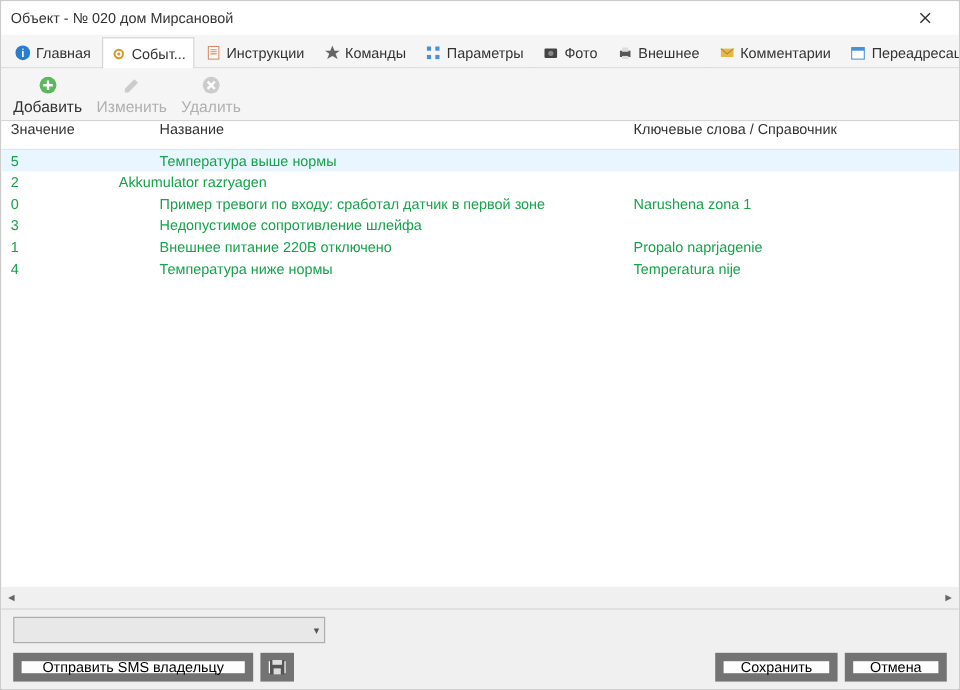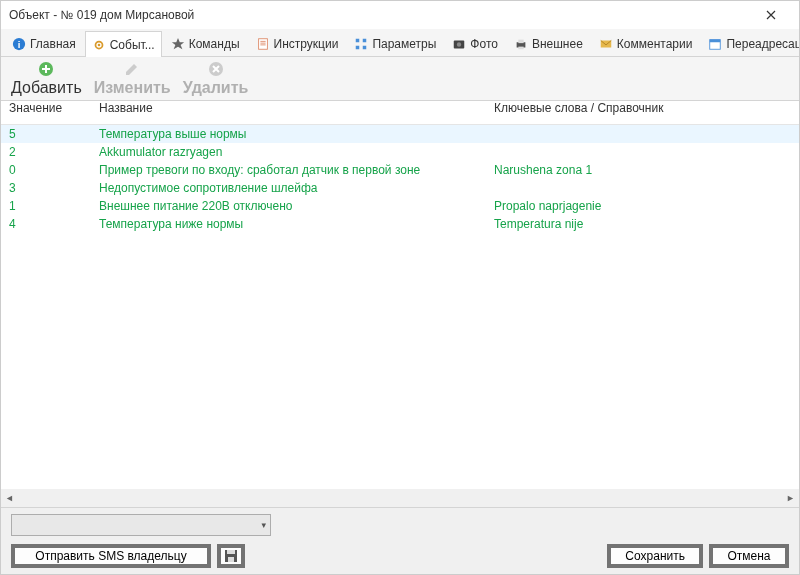--- a/index.html
+++ b/index.html
@@ -5,49 +5,49 @@
 * { box-sizing: border-box; margin: 0; padding: 0; }
 body { font-family: "Segoe UI", Tahoma, sans-serif; font-size: 12px; background: #fff; width: 800px; height: 575px; overflow: hidden; border: 1px solid #ccc; display: flex; flex-direction: column; }
 .titlebar { height: 28px; display: flex; align-items: center; padding: 0 8px; background: #fff; color: #333; }
 .titlebar-text { flex: 1; font-size: 12px; }
 .close-btn { width: 40px; height: 28px; display: flex; align-items: center; justify-content: center; cursor: pointer; }
 .tabs { display: flex; height: 28px; border-bottom: 1px solid #d4d4d4; background: #f5f5f5; padding-left: 4px; gap: 2px; align-items: flex-end; }
 .tab { display: flex; align-items: center; gap: 4px; padding: 4px 6px; background: #f5f5f5; border: 1px solid transparent; border-bottom: none; cursor: pointer; font-size: 12px; color: #333; height: 26px; }
 .tab.active { background: #fff; border-color: #d4d4d4; position: relative; top: 1px; }
 .tab-ico { width: 14px; height: 14px; display: inline-flex; align-items: center; justify-content: center; }
 .toolbar { display: flex; gap: 12px; padding: 4px 10px; background: #f5f5f5; border-bottom: 1px solid #d4d4d4; height: 44px; align-items: center; }
-.tool { display: flex; flex-direction: column; align-items: center; gap: 1px; cursor: pointer; min-width: 48px; font-size: 16px; color: #333; }
-.tool.disabled { color: #b0b0b0; cursor: default; font-weight: bold; }
+.tool { display: flex; flex-direction: column; align-items: center; gap: 1px; cursor: pointer; min-width: 48px; font-size: 13px; color: #333; }
+.tool.disabled { color: #b0b0b0; cursor: default; }
 .tool-ico { width: 18px; height: 18px; display: flex; align-items: center; justify-content: center; }
 .table-wrap { flex: 1; overflow: hidden; display: flex; flex-direction: column; }
 .thead { display: flex; background: #fff; border-bottom: 1px solid #e5e5e5; height: 24px; font-size: 12px; color: #333; padding: 0 8px; }
 .col1 { width: 90px; }
-.col2 { width: 395px; }
+.col2 { width: 395px; margin-left: 34px; }
 .col3 { flex: 1; }
 .tbody { flex: 1; overflow-y: auto; }
 .row { display: flex; padding: 2px 8px; height: 18px; align-items: center; color: #16a34a; font-size: 12px; }
 .row.sel { background: #eaf6ff; }
 .hscroll { height: 18px; background: #f0f0f0; display: flex; align-items: center; }
 .scroll-btn { width: 17px; height: 17px; display: flex; align-items: center; justify-content: center; background: #f0f0f0; color: #666; font-size: 9px; }
 .scroll-track { flex: 1; height: 17px; }
 .bottom-pane { background: #f0f0f0; border-top: 1px solid #d4d4d4; padding: 6px 10px; display: flex; flex-direction: column; gap: 8px; }
 .combo { width: 260px; height: 22px; border: 1px solid #adadad; background: #e8e8e8; display: flex; align-items: center; justify-content: flex-end; padding-right: 4px; }
 .combo-arrow { font-size: 9px; color: #555; }
 .btn-row { display: flex; align-items: center; gap: 6px; }
-.btn { height: 24px; padding: 0 14px; border: 4px solid #737373; background: #fdfdfd; cursor: pointer; font-size: 12px; display: inline-flex; align-items: center; justify-content: center; min-width: 80px; }
+.btn { height: 24px; padding: 0 14px; border: 7px solid #737373; background: #fdfdfd; cursor: pointer; font-size: 12px; display: inline-flex; align-items: center; justify-content: center; min-width: 80px; }
 .btn-sms { min-width: 200px; }
 .btn-floppy { min-width: 28px; width: 28px; padding: 0; }
 .spacer { flex: 1; }
 svg { display: block; }
 </style>
 </head>
 <body>
 
 <div class="titlebar">
-  <span class="titlebar-text">Объект - № 019 дом Мирсановой</span>
+  <span class="titlebar-text">Объект - № 020 дом Мирсановой</span>
   <div class="close-btn">
     <svg width="10" height="10" viewBox="0 0 10 10">
         <path d="M1 1 L9 9 M9 1 L1 9" stroke="#333" stroke-width="1.2"></path>
       </svg>
   </div>
 </div>
 
 <div class="tabs" id="tabs">
     <div class="tab">
       <span class="tab-ico">
@@ -63,33 +63,33 @@
         <svg width="14" height="14" viewBox="0 0 16 16">
           <circle cx="8" cy="8" r="4" fill="none" stroke="#d99a2b" stroke-width="2"></circle>
           <circle cx="8" cy="8" r="1.5" fill="#d99a2b"></circle>
         </svg>
       </span>
       <span>Событ...</span>
     </div>
     <div class="tab">
       <span class="tab-ico">
         <svg width="14" height="14" viewBox="0 0 16 16">
-          <path d="M8 1 L10 6 L15 6 L11 9 L13 14 L8 11 L3 14 L5 9 L1 6 L6 6 Z" fill="#666"></path>
-        </svg>
-      </span>
-      <span>Команды</span>
-    </div>
-    <div class="tab">
-      <span class="tab-ico">
-        <svg width="14" height="14" viewBox="0 0 16 16">
           <rect x="3" y="2" width="10" height="12" fill="#fff" stroke="#d86" stroke-width="1"></rect>
           <path d="M5 5h6M5 7h6M5 9h6" stroke="#d86"></path>
         </svg>
       </span>
       <span>Инструкции</span>
+    </div>
+    <div class="tab">
+      <span class="tab-ico">
+        <svg width="14" height="14" viewBox="0 0 16 16">
+          <path d="M8 1 L10 6 L15 6 L11 9 L13 14 L8 11 L3 14 L5 9 L1 6 L6 6 Z" fill="#666"></path>
+        </svg>
+      </span>
+      <span>Команды</span>
     </div>
     <div class="tab">
       <span class="tab-ico">
         <svg width="14" height="14" viewBox="0 0 16 16">
           <rect x="2" y="2" width="4" height="4" fill="#4a90d9"></rect>
           <rect x="10" y="2" width="4" height="4" fill="#4a90d9"></rect>
           <rect x="2" y="10" width="4" height="4" fill="#4a90d9"></rect>
           <rect x="10" y="10" width="4" height="4" fill="#4a90d9"></rect>
         </svg>
       </span>

